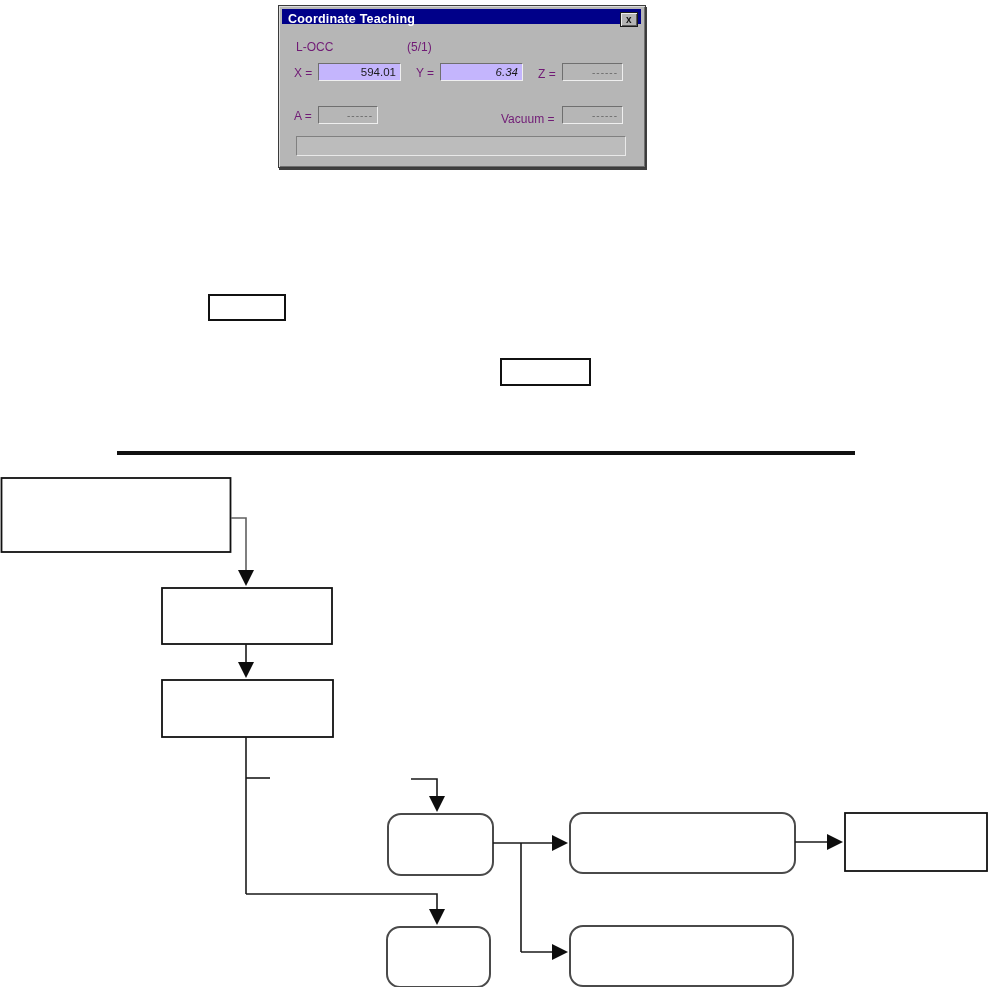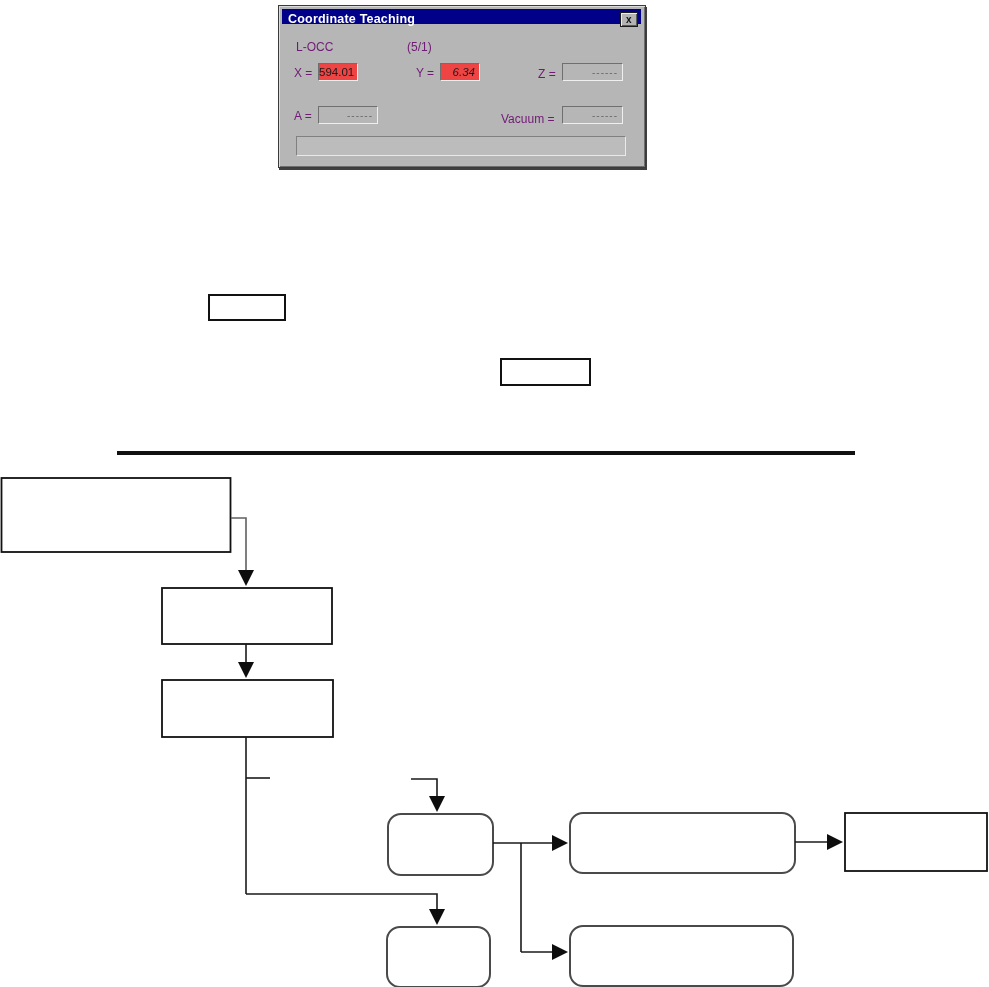--- a/index.html
+++ b/index.html
@@ -28,22 +28,22 @@
     background:#b4b4b4;border:1px solid #1a1a1a;
     box-shadow: inset 1px 1px 0 #ececec, inset -1px -1px 0 #5a5a5a;
     font-size:10px;font-weight:bold;color:#111;
     text-align:center;line-height:14px;box-sizing:border-box;
     cursor:default;
   }
   .dlg-label{
     position:absolute;font-size:12px;color:#701a75;white-space:nowrap;
   }
   .field{
-    position:absolute;height:18px;width:40px;box-sizing:border-box;
-    background:#ef4444;
+    position:absolute;height:18px;width:83px;box-sizing:border-box;
+    background:#c4b5fd;
     border:1px solid;border-color:#6f6f6f #efefef #efefef #6f6f6f;
     font-size:11.5px;color:#1a1a1a;text-align:right;
     padding:2px 4px 0 0;
   }
   .field.disabled{
     background:#b6b6b6;color:#6a6a6a;letter-spacing:1px;font-size:10px;
     padding-top:3px;
   }
   .statusbar{
     position:absolute;left:17px;top:130px;width:330px;height:20px;box-sizing:border-box;

